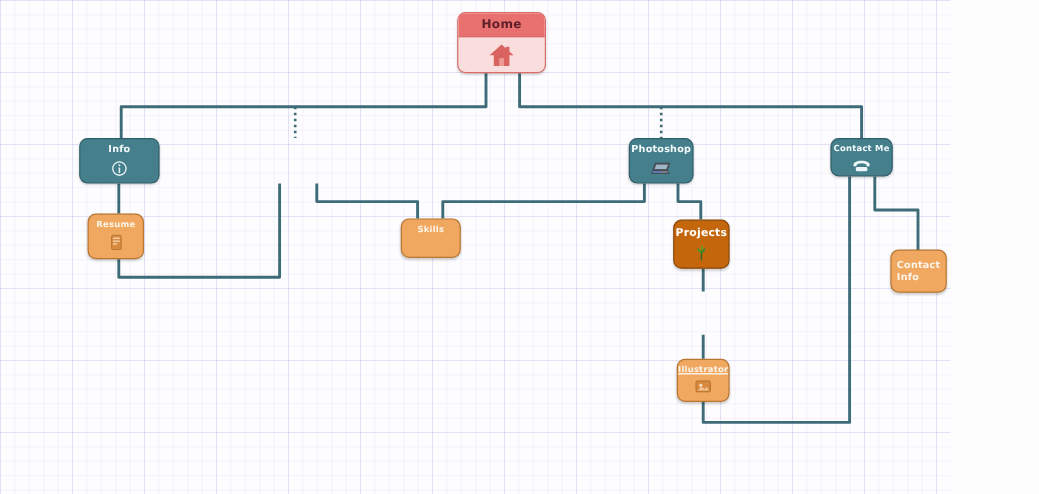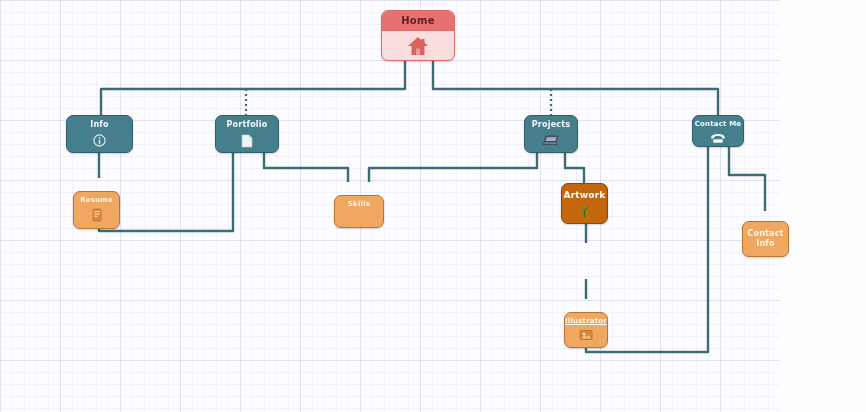--- a/index.html
+++ b/index.html
@@ -12,36 +12,36 @@
   #canvas{
     position:relative;width:780px;height:412px;
     background-color:#fdfcfe;
     background-image:
       linear-gradient(to right, rgba(120,110,200,0.13) 1px, transparent 1px),
       linear-gradient(to bottom, rgba(120,110,200,0.13) 1px, transparent 1px),
       linear-gradient(to right, rgba(120,110,200,0.07) 1px, transparent 1px),
       linear-gradient(to bottom, rgba(120,110,200,0.07) 1px, transparent 1px);
     background-size:60px 60px,60px 60px,12px 12px,12px 12px;
     background-position:0 0,0 0,0 0,0 0;
+    padding-left:12px;
   }
   #edges{position:absolute;left:0;top:0;width:866px;height:412px;}
 
   .node{
     position:absolute;
     box-sizing:border-box;
     border-radius:7px;
     border:1px solid rgba(0,0,0,0.30);
     box-shadow:0 1px 2px rgba(0,0,0,0.18);
     display:flex;flex-direction:column;align-items:center;
     overflow:hidden;
     z-index:5;
   }
   .node .label{
     font-weight:bold;
-    text-align:center;
     line-height:1.12;
     letter-spacing:0.2px;
     white-space:pre-line;
     user-select:none;
   }
   .node .icon{
     display:flex;align-items:center;justify-content:center;
     line-height:1;
   }
 
@@ -64,21 +64,20 @@
     background:#457f8c;border-color:#2f5f6b;color:#ffffff;
     padding-top:5px;
   }
   .node.teal .label{font-size:8px;color:#f4fbfc;}
   .node.teal .icon{margin-top:4px;}
 
   
   .node.orange{
     background:#f0a861;border-color:#b9762f;color:#ffffff;
     padding-top:5px;
-    margin-top:13px;
   }
   .node.orange .label{font-size:8px;color:#fdf4ea;}
   .node.orange .icon{margin-top:3px;}
 
   
   .node.brown{
     background:#c4660c;border-color:#8c4706;color:#ffffff;
     padding-top:6px;
   }
   .node.brown .label{font-size:9px;color:#ffffff;}
@@ -141,32 +140,23 @@
     <div class="label">Info</div>
     <span class="icon">
       <svg width="13" height="13" viewBox="0 0 14 14">
         <circle cx="7" cy="7" r="6" fill="none" stroke="#e7f2f4" stroke-width="1.2"></circle>
         <circle cx="7" cy="4" r="0.9" fill="#e7f2f4"></circle>
         <rect x="6.3" y="6" width="1.4" height="5" fill="#e7f2f4"></rect>
       </svg>
     </span>
   </div>
 
-  <div class="node teal" style="left:215px;top:115px;width:64px;height:38px;">
-    <div class="label">Portfolio</div>
-    <span class="icon">
-      <svg width="12" height="14" viewBox="0 0 12 14">
-        <path d="M1 1 L8 1 L11 4 L11 13 L1 13 Z" fill="#eef5f6" stroke="#b9cdd1" stroke-width="0.7"></path>
-        <path d="M8 1 L8 4 L11 4 Z" fill="#c8d9dc"></path>
-      </svg>
-    </span>
-  </div>
 
   <div class="node teal" style="left:524px;top:115px;width:54px;height:38px;">
-    <div class="label">Projects</div>
+    <div class="label">Photoshop</div>
     <span class="icon">
       <svg width="20" height="14" viewBox="0 0 20 14">
         <path d="M5 2 L17 2 L15 8 L3 8 Z" fill="#5b5f6b" stroke="#3a3e48" stroke-width="0.7"></path>
         <path d="M6 3.2 L15.6 3.2 L14.2 6.9 L4.6 6.9 Z" fill="#9fb6c4"></path>
         <path d="M3 8 L15 8 L16.5 10.5 L1.8 10.5 Z" fill="#7d838e" stroke="#3a3e48" stroke-width="0.7"></path>
         <rect x="3" y="8.6" width="7" height="1" fill="#4a79c9"></rect>
       </svg>
     </span>
   </div>
 
@@ -190,21 +180,21 @@
         <rect x="3.2" y="7.8" width="3.4" height="1.1" fill="#f6d8b4"></rect>
       </svg>
     </span>
   </div>
 
   <div class="node orange small" style="left:334px;top:182px;width:50px;height:33px;">
     <div class="label">Skills</div>
   </div>
 
   <div class="node brown" style="left:561px;top:183px;width:47px;height:41px;">
-    <div class="label">Artwork</div>
+    <div class="label">Projects</div>
     <span class="icon">
       <svg width="13" height="14" viewBox="0 0 13 14">
         <path d="M6.5 13 L6.5 5" stroke="#2f6b22" stroke-width="1.2"></path>
         <path d="M6.5 7 C4 6.5 3 4.5 3.4 2.6 C5 3 6.2 4.6 6.5 7 Z" fill="#4b9a2e"></path>
         <path d="M6.5 7 C9 6.5 10 4.5 9.6 2.6 C8 3 6.8 4.6 6.5 7 Z" fill="#3f8a26"></path>
         <path d="M6.5 5 C6 3 6.6 1.3 7.6 0.6 C8.2 2 7.6 3.8 6.5 5 Z" fill="#57ad35"></path>
       </svg>
     </span>
   </div>
 

